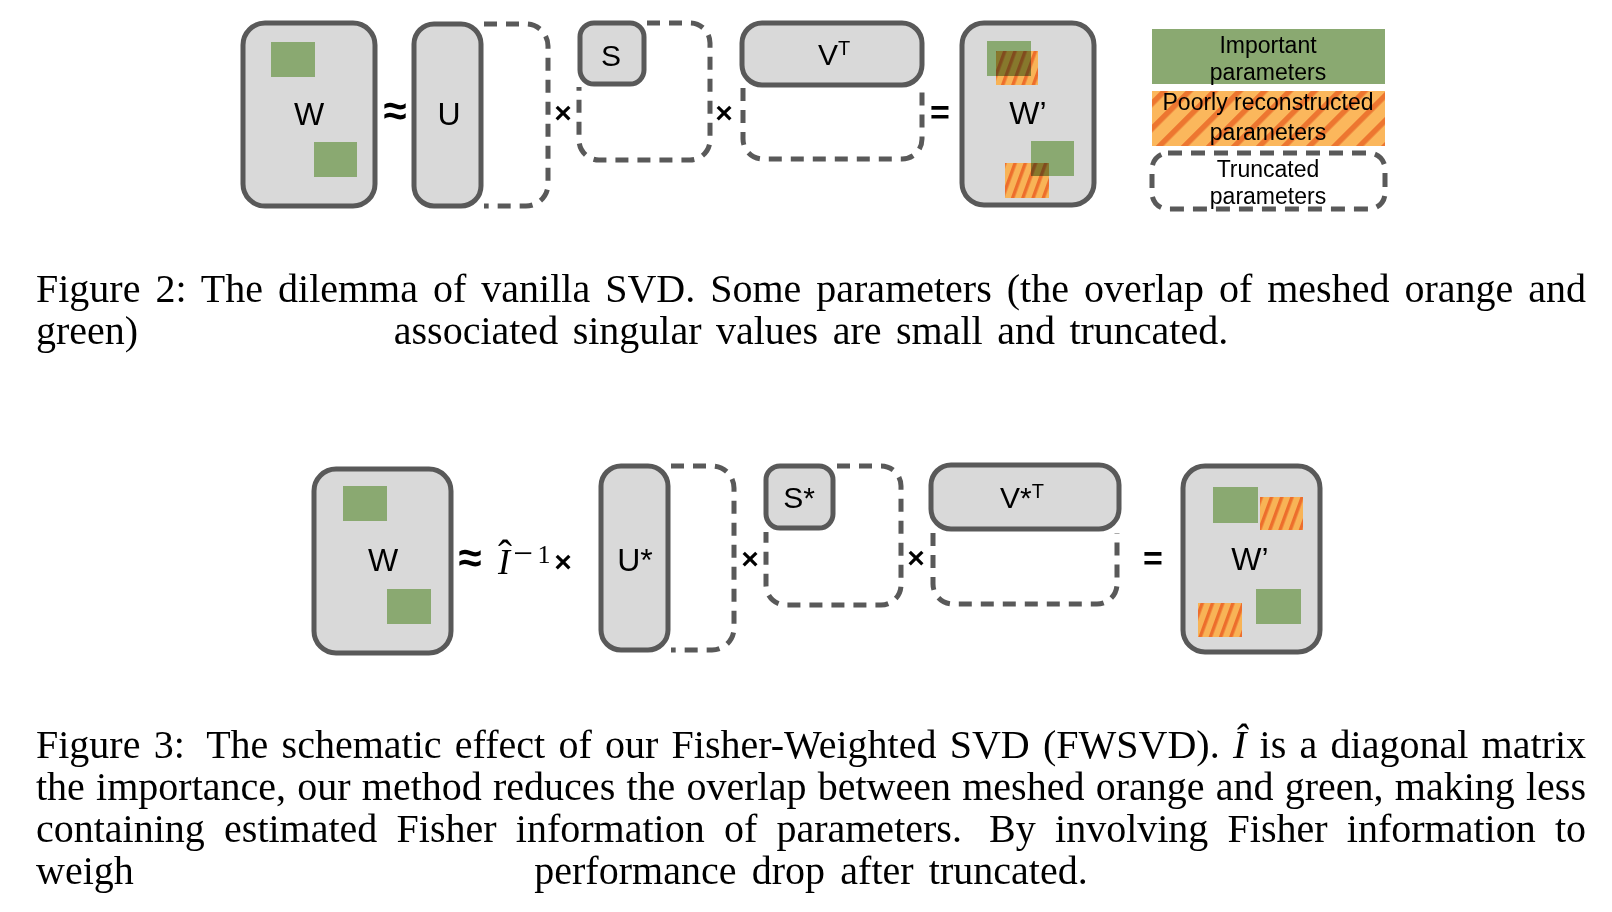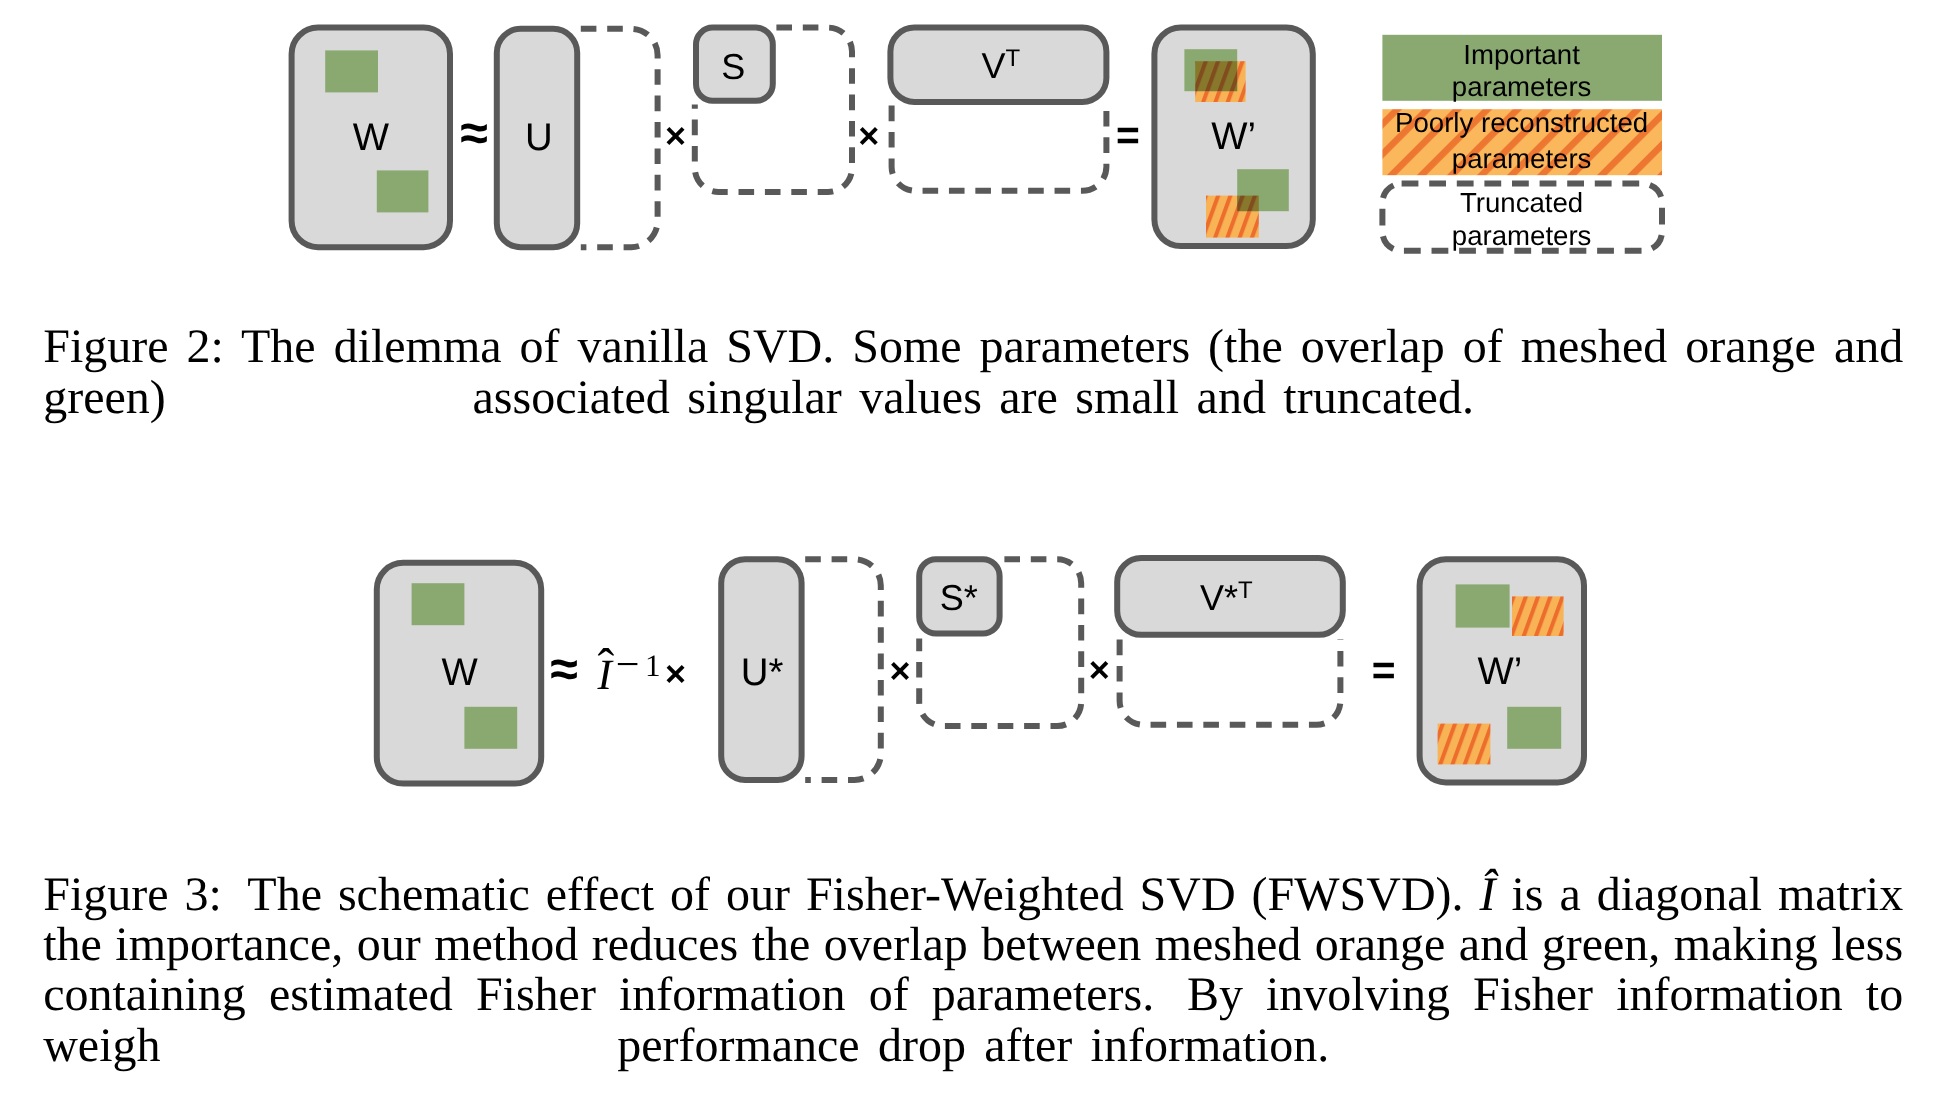--- a/index.html
+++ b/index.html
@@ -110,14 +110,14 @@
 
 <div class="cap" style="top:268px;">
   <div class="j">Figure 2: The dilemma of vanilla SVD. Some parameters (the overlap of meshed orange and green)</div>
   <div class="l" style="word-spacing:4.5px">associated singular values are small and truncated.</div>
 </div>
 
 <div class="cap" style="top:724px;">
   <div class="j">Figure 3: <span style="margin-left:8px">The</span> schematic effect of our Fisher-Weighted SVD (FWSVD). <i>Î</i> is a diagonal matrix</div>
   <div class="j">the importance, our method reduces the overlap between meshed orange and green, making less</div>
   <div class="j">containing estimated Fisher information of parameters.  By involving Fisher information to weigh</div>
-  <div class="l" style="word-spacing:5.3px">performance drop after information.</div>
+  <div class="l" style="word-spacing:5.3px">performance drop after truncated.</div>
 </div>
 
 </body></html>

